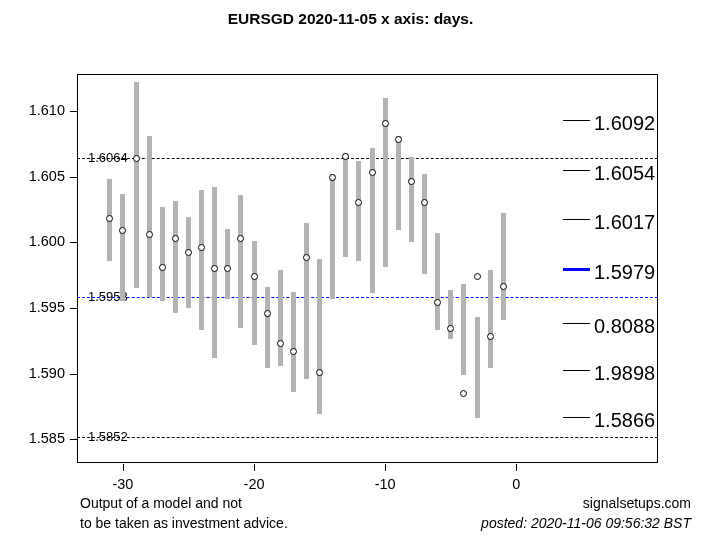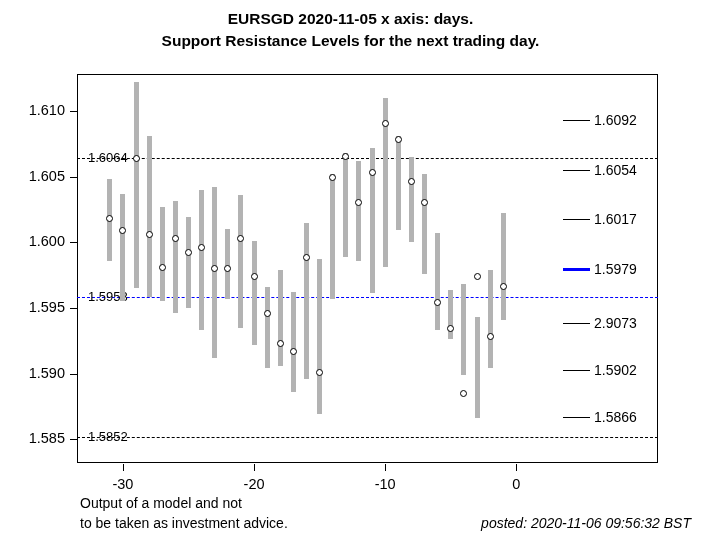--- a/index.html
+++ b/index.html
@@ -25,36 +25,35 @@
 
   .hline-label{position:absolute;font-size:13px;color:#000;background:transparent;}
 
   .bar{position:absolute;width:5px;background:#b3b3b3;}
   .dot{position:absolute;width:7px;height:7px;border:1.3px solid #000;border-radius:50%;
     background:#ffffff;box-sizing:border-box;}
 
   .legend-item{position:absolute;left:563px;height:18px;}
   .legend-dash{position:absolute;left:0;top:8px;width:27px;height:0;border-top:1.4px solid #000;}
   .legend-dash.blue{border-top:3.4px solid #0000ff;top:7px;}
-  .legend-text{position:absolute;left:31px;top:0;font-size:14px;white-space:nowrap;}
+  .legend-text{position:absolute;left:31px;top:0;font-size:20px;white-space:nowrap;}
 
   .footer{position:absolute;font-size:14px;white-space:nowrap;}
   .f-left1{left:80px;top:495px;}
   .f-left2{left:80px;top:515px;}
   .f-right1{right:10px;top:495px;text-align:right;}
   .f-right2{right:10px;top:515px;text-align:right;font-style:italic;}
 </style>
 </head>
 <body>
 
 <div id="root">
 
   <div class="title-block">
     <div class="title-line">EURSGD 2020-11-05 x axis: days.</div>
-    <div class="title-line">Support Resistance Levels for the next trading day.</div>
   </div>
 
   <div class="plot-frame"></div>
 
   <div id="y-axis">
       <div class="tickmark ytickmark" style="top: 439.345px;"></div>
       <div class="axis-label ytick-label" style="left: 5px; top: 430.345px;">1.585</div>
       <div class="tickmark ytickmark" style="top: 373.635px;"></div>
       <div class="axis-label ytick-label" style="left: 5px; top: 364.635px;">1.590</div>
       <div class="tickmark ytickmark" style="top: 307.926px;"></div>
@@ -160,29 +159,30 @@
       <div class="legend-item" style="top: 210.875px;">
         <div class="legend-dash"></div>
         <div class="legend-text">1.6017</div>
       </div>
       <div class="legend-item" style="top: 260.814px;">
         <div class="legend-dash blue"></div>
         <div class="legend-text">1.5979</div>
       </div>
       <div class="legend-item" style="top: 314.696px;">
         <div class="legend-dash"></div>
-        <div class="legend-text">2.9073</div>
+        <div class="legend-text">0.8088</div>
       </div>
       <div class="legend-item" style="top: 362.007px;">
         <div class="legend-dash"></div>
-        <div class="legend-text">1.5902</div>
+        <div class="legend-text">1.9898</div>
       </div>
       <div class="legend-item" style="top: 409.318px;">
         <div class="legend-dash"></div>
         <div class="legend-text">1.5866</div>
       </div>
     </div>
 
   <div class="footer f-left2">to be taken as investment advice.</div>
   <div class="footer f-left1">Output of a model and not</div>
+  <div class="footer f-right1">signalsetups.com</div>
   <div class="footer f-right2">posted: 2020-11-06 09:56:32 BST</div>
 
 </div>
 
 </body></html>

